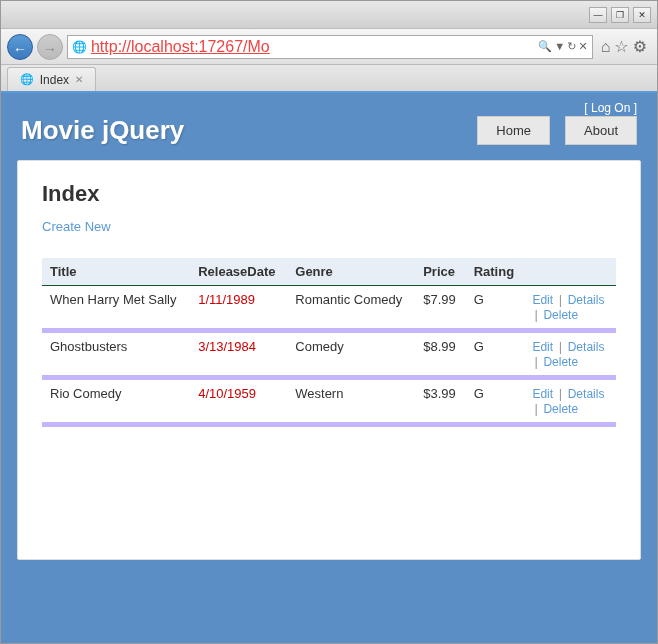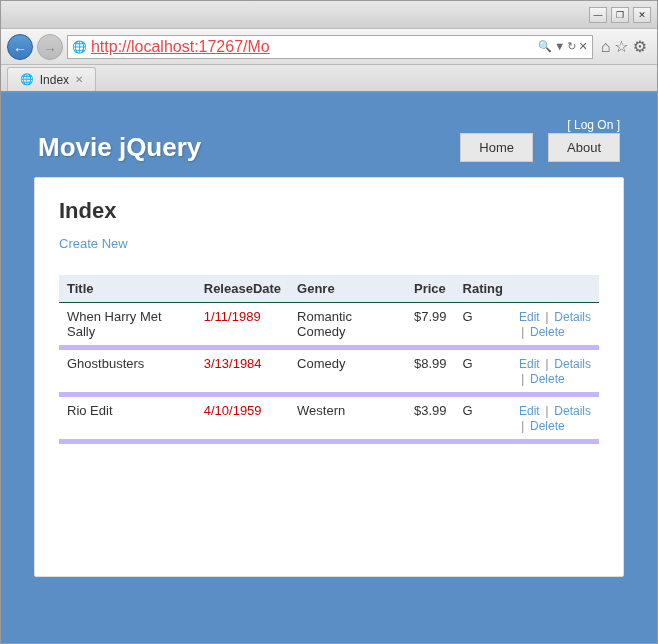--- a/index.html
+++ b/index.html
@@ -145,21 +145,21 @@
       gap: 4px;
       padding: 0 4px;
       font-size: 16px;
       color: #666;
     }
 
     
     .app-bg {
       flex: 1;
       background: #5b8ec4;
-      padding: 17px;
+      padding: 0;
       overflow: hidden;
     }
 
     .app-header {
       background: #5b8ec4;
       padding: 8px 20px 4px 20px;
       display: flex;
       flex-direction: column;
     }
 
@@ -355,21 +355,21 @@
             </tr>
             <tr>
               <td>Ghostbusters</td>
               <td><span class="date-red">3/13/1984</span></td>
               <td>Comedy</td>
               <td>$8.99</td>
               <td>G</td>
               <td class="action-links action-cell"><a href="#">Edit</a><span class="separator"> | </span><a href="#">Details</a><br><span class="separator"> | </span><a href="#" style="color: rgb(91, 155, 213);">Delete</a></td>
             </tr>
             <tr>
-              <td>Rio Edit</td>
+              <td>Rio Comedy</td>
               <td><span class="date-red">4/10/1959</span></td>
               <td>Western</td>
               <td>$3.99</td>
               <td>G</td>
               <td class="action-links action-cell"><a href="#">Edit</a><span class="separator"> | </span><a href="#">Details</a><br><span class="separator"> | </span><a href="#" style="color: rgb(91, 155, 213);">Delete</a></td>
             </tr>
           </tbody>
       </table>
     </div>
   </div>

